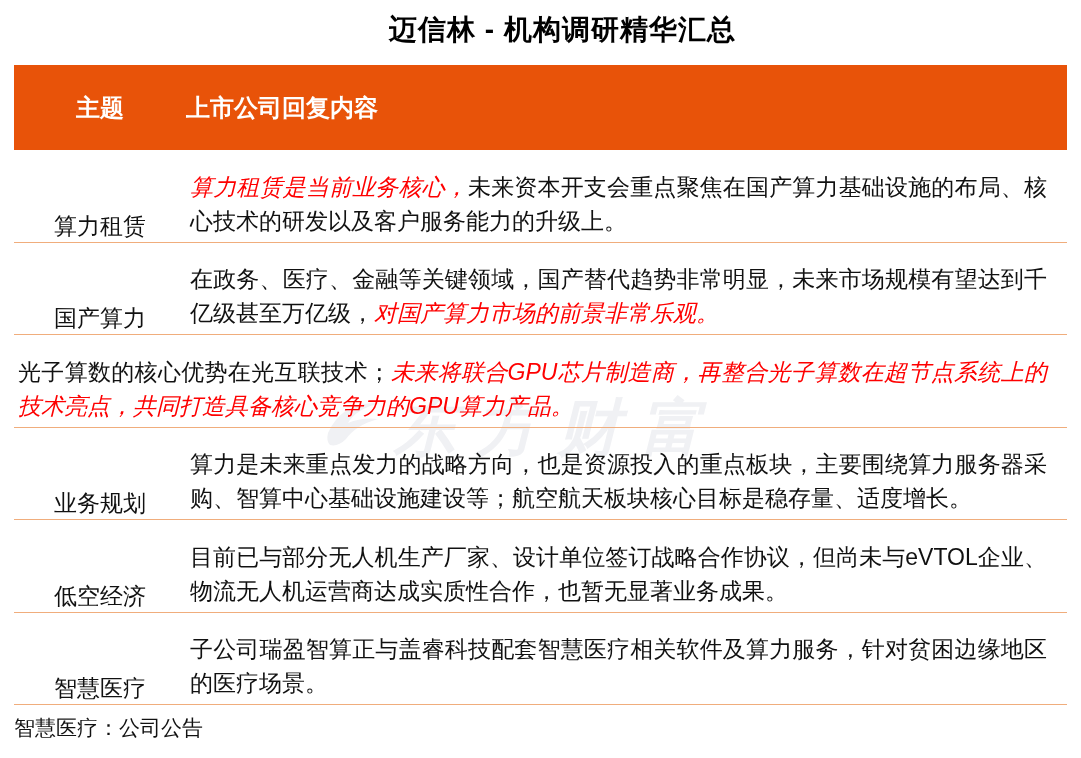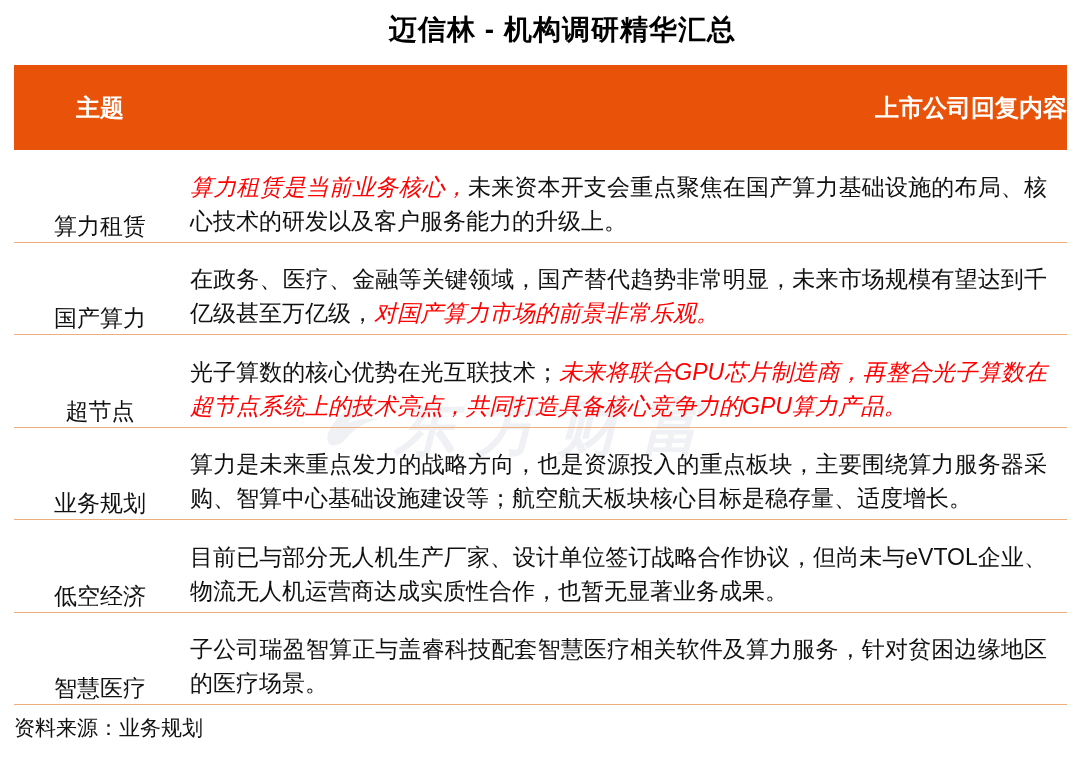--- a/index.html
+++ b/index.html
@@ -56,21 +56,21 @@
   .header-row {
     display: flex;
     align-items: center;
     height: 85px;
     background: var(--header-bg);
     color: var(--header-text);
     font-size: 24px;
     font-weight: bold;
   }
   .header-topic { width: 172px; text-align: center; }
-  .header-content { flex: 1; text-align: right; }
+  .header-content { flex: 1; text-align: left; }
   .row {
     display: flex;
     align-items: flex-end;
     height: 92.5px;
     border-bottom: 1px solid var(--divider);
     background: transparent;
   }
   .cell.topic {
     width: 172px;
     flex-shrink: 0;
@@ -119,34 +119,33 @@
     <div class="cell topic">算力租赁</div>
     <div class="cell content"><span class="seg red">算力租赁是当前业务核心，</span><span class="seg">未来资本开支会重点聚焦在国产算力基础设施的布局、核心技术的研发以及客户服务能力的升级上。</span></div>
   </div>
 
   <div class="row">
     <div class="cell topic">国产算力</div>
     <div class="cell content"><span class="seg">在政务、医疗、金融等关键领域，国产替代趋势非常明显，未来市场规模有望达到千亿级甚至万亿级，</span><span class="seg red">对国产算力市场的前景非常乐观。</span></div>
   </div>
 
   <div class="row">
-    <div class="cell topic">超节点</div>
     <div class="cell content"><span class="seg">光子算数的核心优势在光互联技术；</span><span class="seg red">未来将联合GPU芯片制造商，再整合光子算数在超节点系统上的技术亮点，共同打造具备核心竞争力的GPU算力产品。</span></div>
   </div>
 
   <div class="row">
     <div class="cell topic">业务规划</div>
     <div class="cell content"><span class="seg">算力是未来重点发力的战略方向，也是资源投入的重点板块，主要围绕算力服务器采购、智算中心基础设施建设等；航空航天板块核心目标是稳存量、适度增长。</span></div>
   </div>
 
   <div class="row">
     <div class="cell topic">低空经济</div>
     <div class="cell content"><span class="seg">目前已与部分无人机生产厂家、设计单位签订战略合作协议，但尚未与eVTOL企业、物流无人机运营商达成实质性合作，也暂无显著业务成果。</span></div>
   </div>
 
   <div class="row">
     <div class="cell topic">智慧医疗</div>
     <div class="cell content"><span class="seg">子公司瑞盈智算正与盖睿科技配套智慧医疗相关软件及算力服务，针对贫困边缘地区的医疗场景。</span></div>
   </div>
 </div>
 </div>
 
-<div class="source-note">资料来源：业务规划</div>
+<div class="source-note">智慧医疗：公司公告</div>
 
 </body></html>

